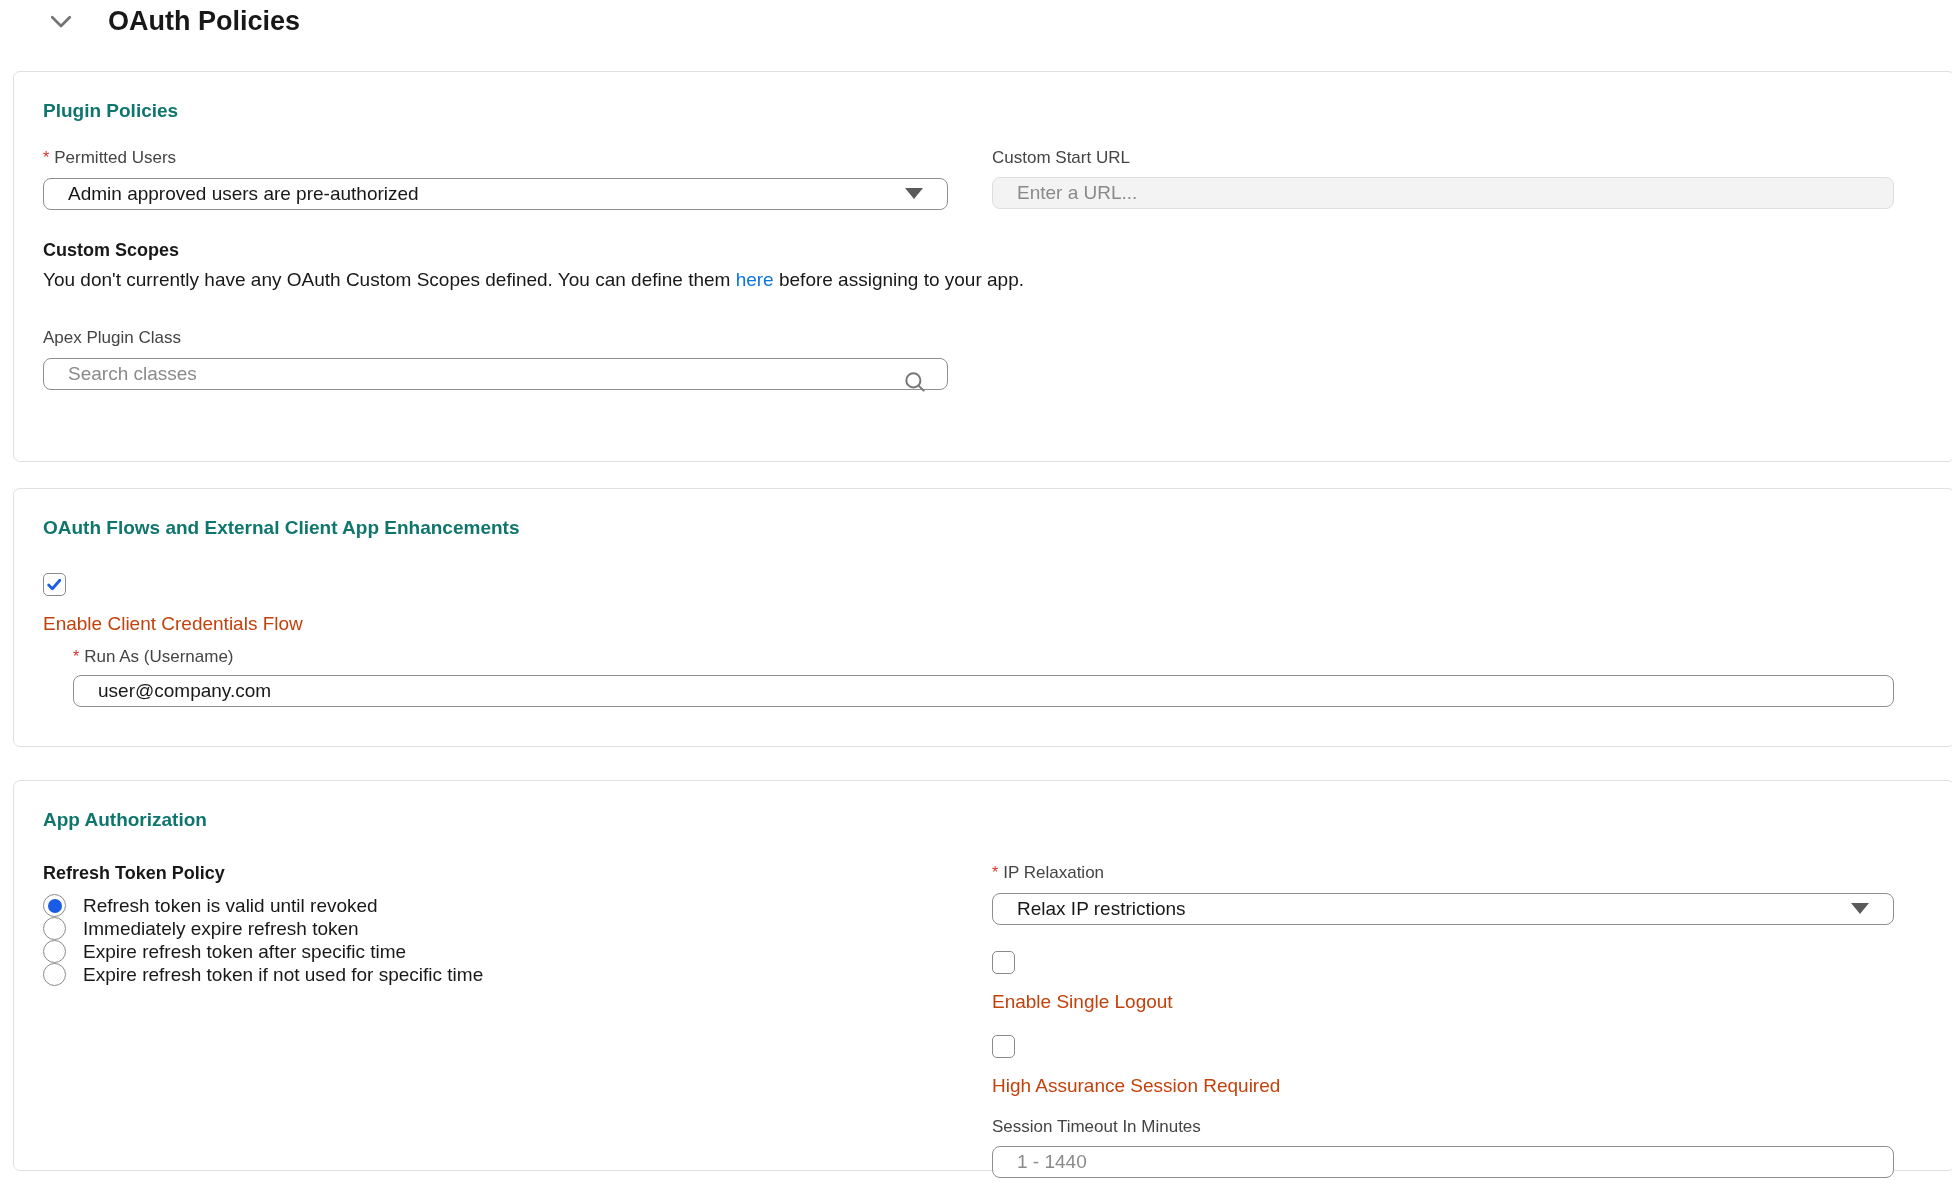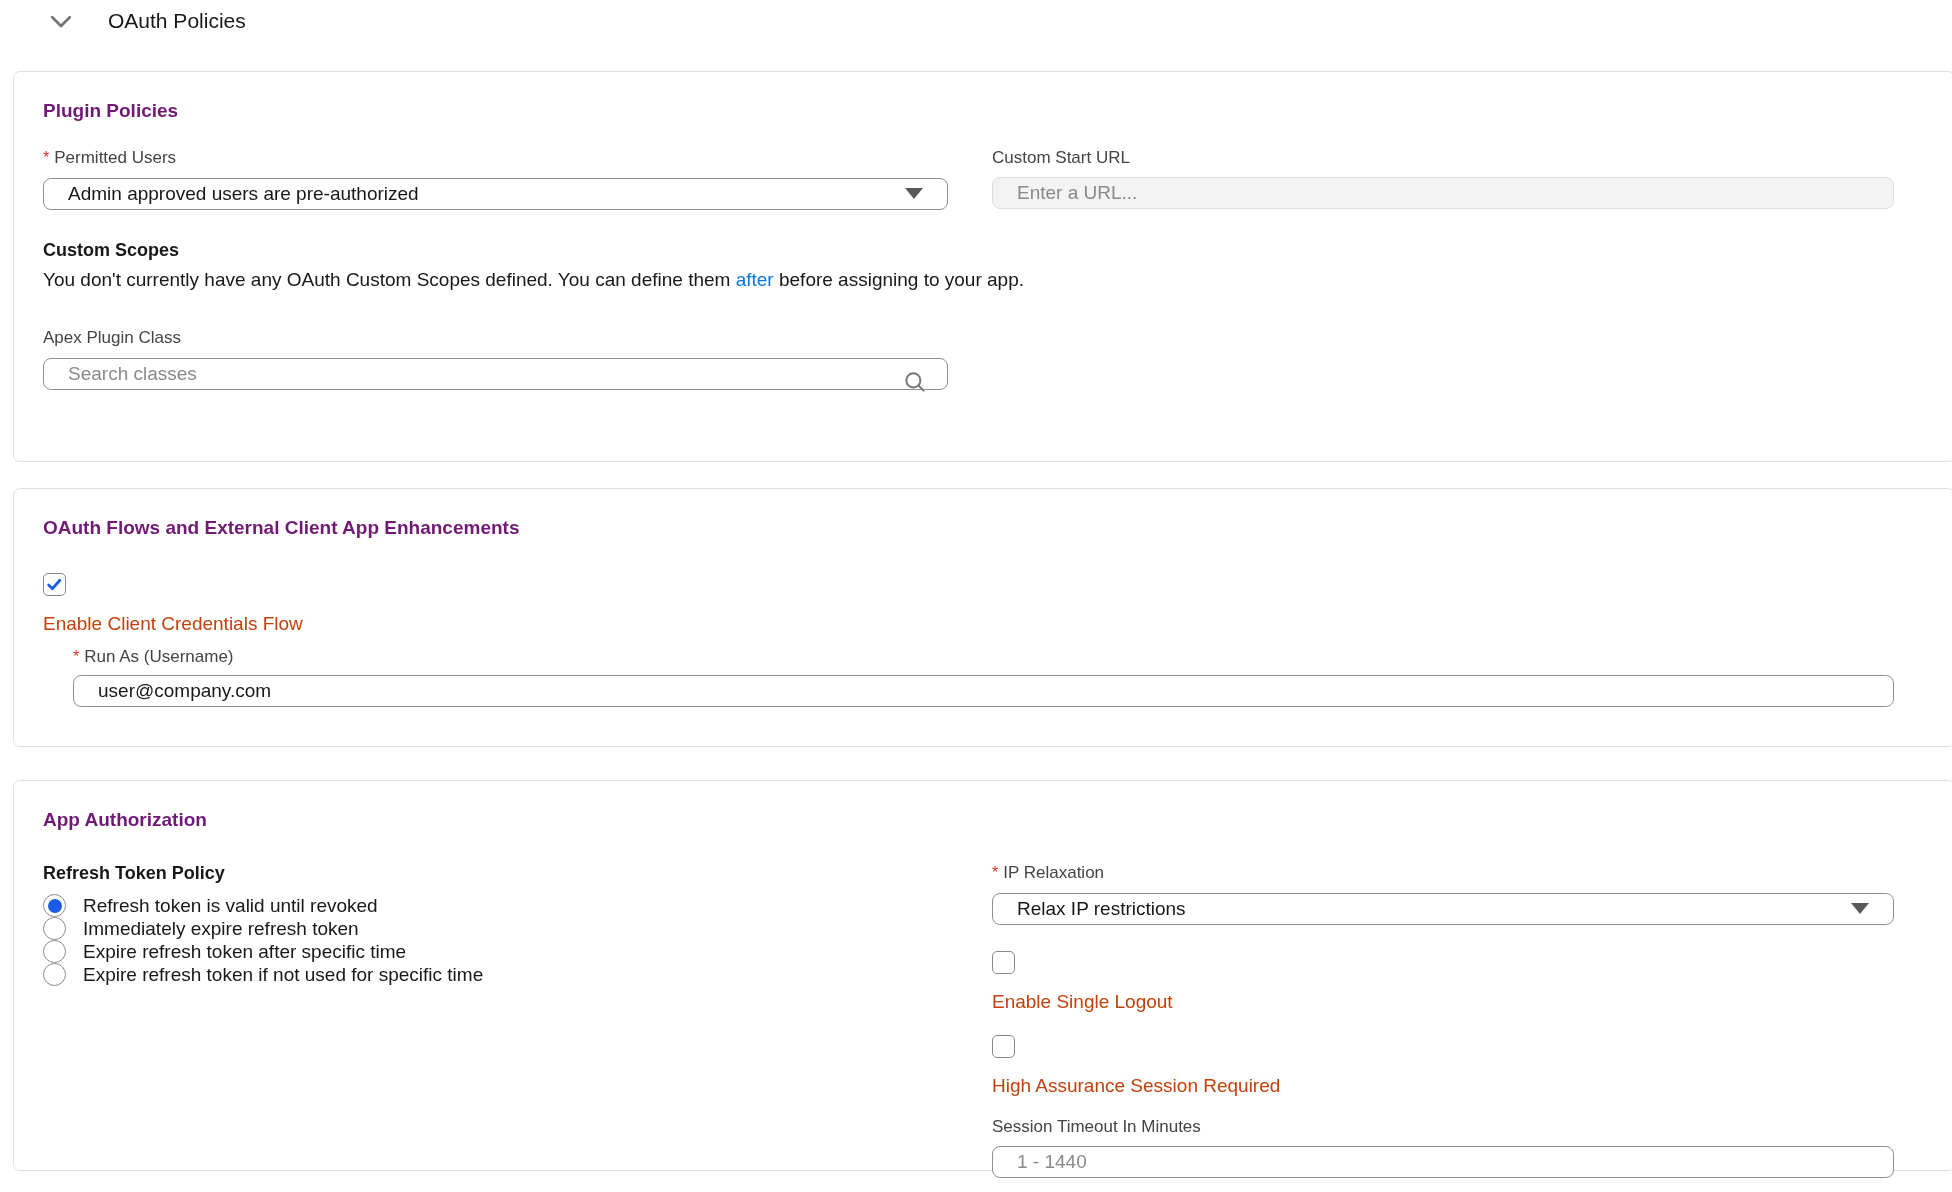--- a/index.html
+++ b/index.html
@@ -3,29 +3,29 @@
 <meta charset="utf-8">
 <style>
   * { margin:0; padding:0; box-sizing:border-box; }
   html,body { width:1952px; height:1192px; background:#ffffff;
     font-family:"Liberation Sans",sans-serif; color:#181818; overflow:hidden; }
   body { position:relative; }
 
   
   .section-header { position:absolute; top:4px; left:44px; display:flex; align-items:center; gap:30px; }
   .section-header .chev { width:34px; height:34px; display:flex; align-items:center; justify-content:center; cursor:pointer; }
-  .section-title { font-size:21px; font-weight:400; color:#181818; }
+  .section-title { font-size:27px; font-weight:700; color:#181818; }
 
   
   .card { position:absolute; left:13px; right:-3px; background:#fff;
     border:1.5px solid #e0e0e0; border-radius:7px; }
   #card-plugin { top:71px;  height:391px; padding:28px 60px 0 29px; }
   #card-flows  { top:488px; height:259px; padding:28px 60px 0 29px; }
   #card-auth   { top:780px; height:391px; padding:28px 60px 0 29px; }
-  .card-title  { font-size:19px; font-weight:700; color:#701a75; }
+  .card-title  { font-size:19px; font-weight:700; color:#0f766e; }
 
   .two-col { display:grid; grid-template-columns:905px 1fr; column-gap:44px; }
 
   .field-label { font-size:17px; color:#444444; margin-bottom:9px; display:flex; align-items:flex-start; line-height:1.2; }
   .req { color:#d93025; margin-right:5px; font-size:16px; line-height:1.3; }
 
   .control { height:32px; border:1px solid #8f8f8f; border-radius:8px; background:#fff;
     display:flex; align-items:center; padding:0 24px; font-size:19px; color:#181818; width:100%; }
   .select { justify-content:space-between; cursor:pointer; }
   .caret { width:0; height:0; border-left:9px solid transparent; border-right:9px solid transparent;
@@ -91,21 +91,21 @@
       <div class="field-label">
         <span>Custom Start URL</span>
       </div>
       <input class="control disabled" disabled="" placeholder="Enter a URL..." style="">
     </div>
   </div>
 
   <div class="mb36">
     <div class="scopes-head">Custom Scopes</div>
     <div class="scopes-text">
-      <span>You don't currently have any OAuth Custom Scopes defined. You can define them </span><a>after</a><span> before assigning to your app.</span>
+      <span>You don't currently have any OAuth Custom Scopes defined. You can define them </span><a>here</a><span> before assigning to your app.</span>
     </div>
   </div>
 
   <div>
     <div class="field-label">
       <span>Apex Plugin Class</span>
     </div>
     <div class="search-wrap">
       <input class="control" placeholder="Search classes" style="">
       <span class="search-icon">

